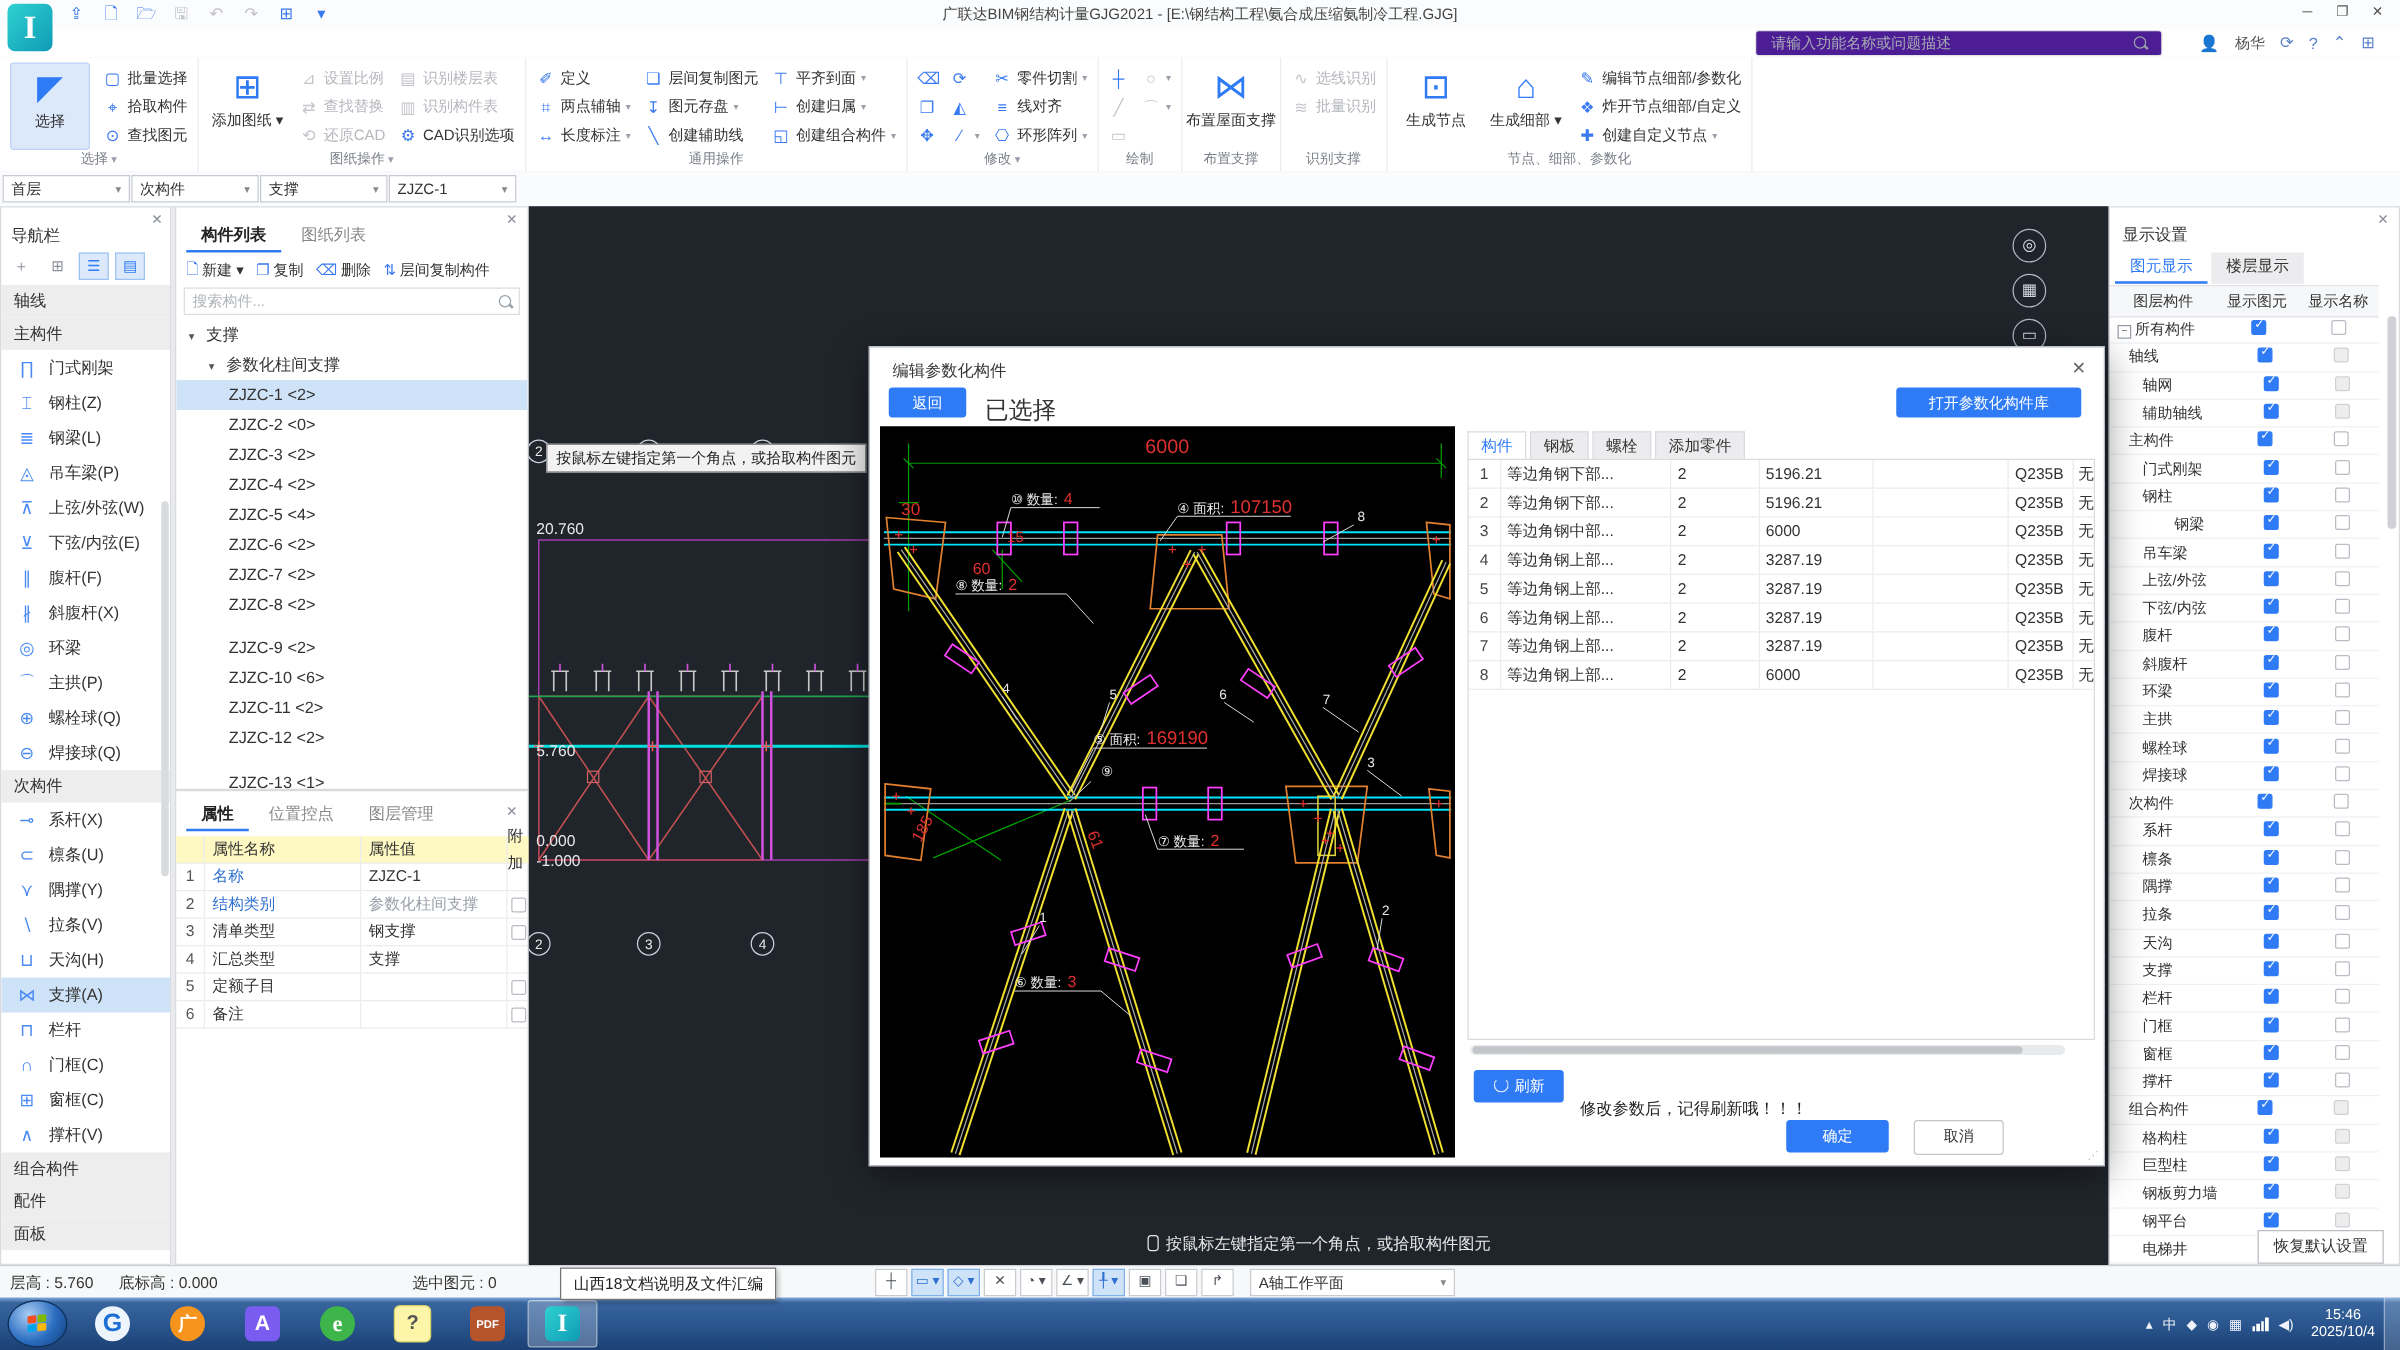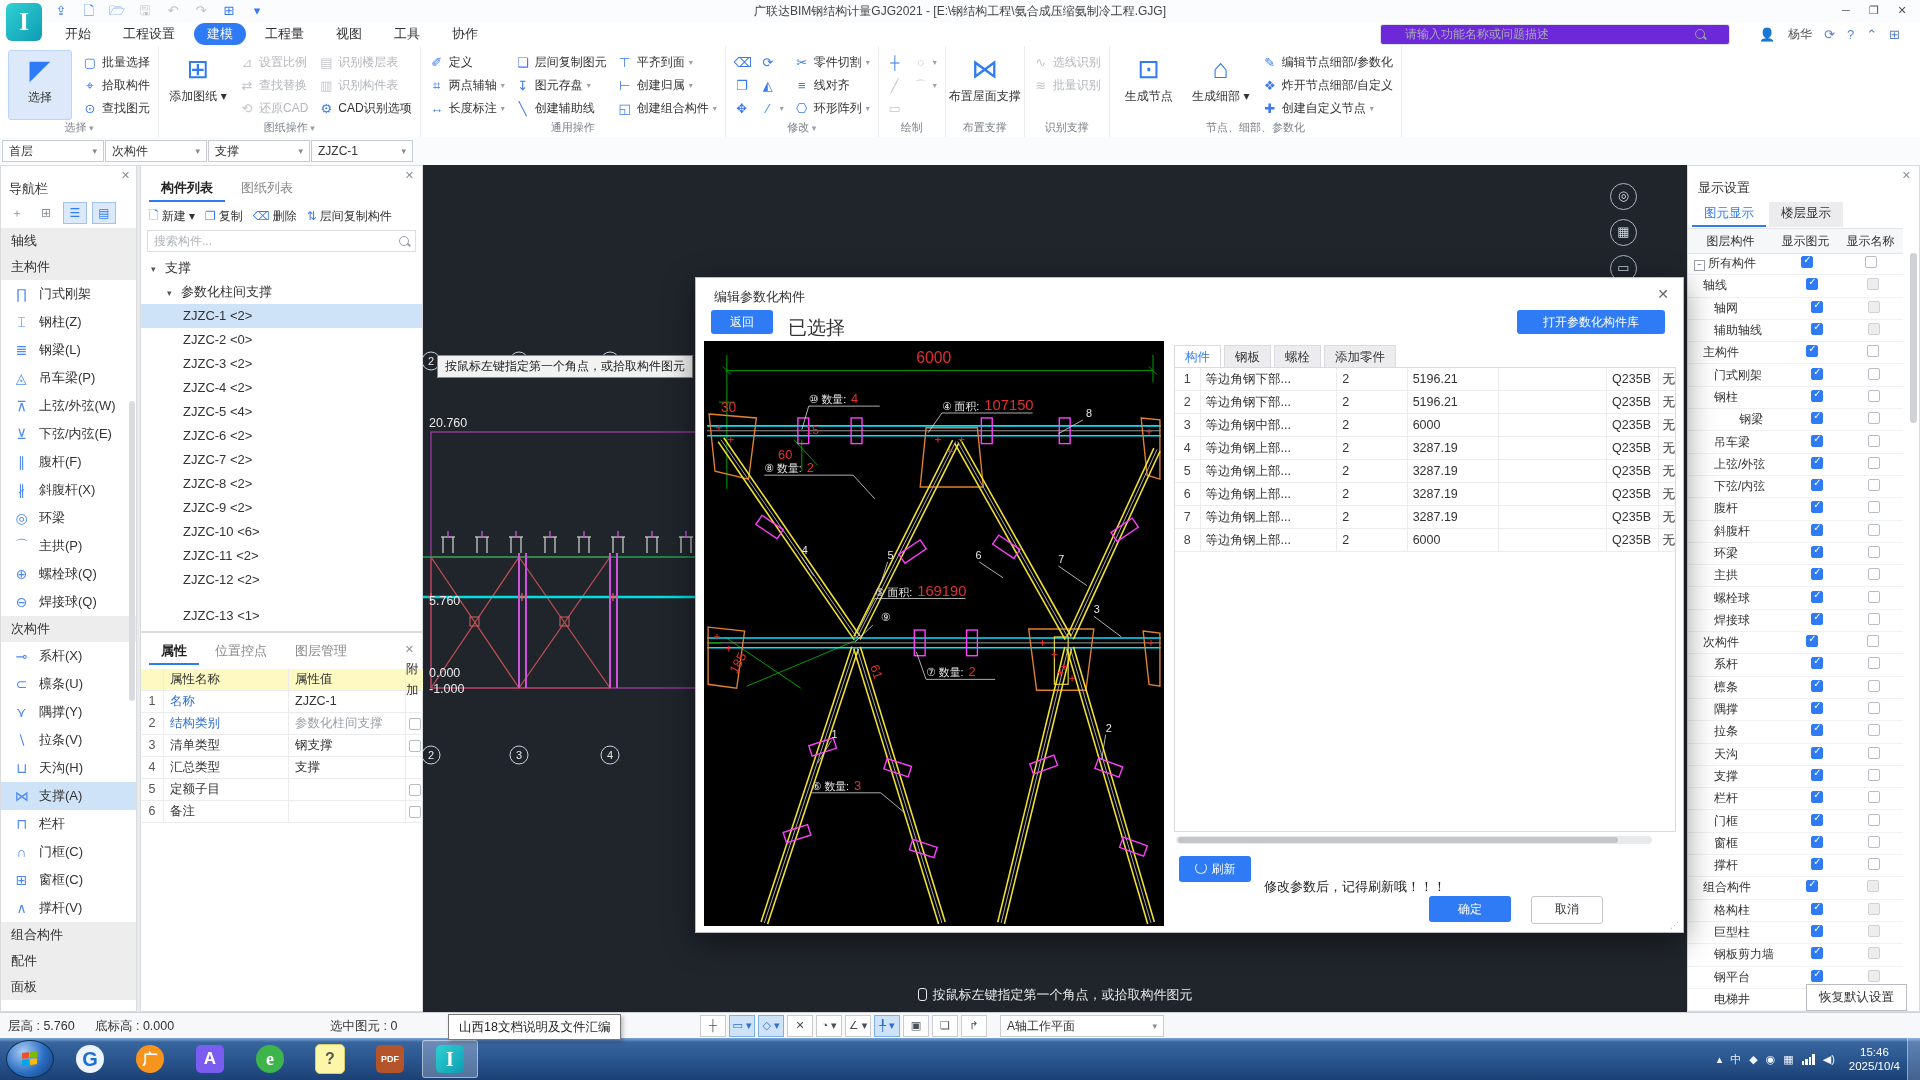--- a/index.html
+++ b/index.html
@@ -14,22 +14,22 @@
   #quick-icons .qi{width:18px;height:18px;text-align:center;line-height:18px;font-size:13px;color:#3a7af0;}
   #quick-icons .qi.dis{color:#c2c2c6;}
   #win-title{position:absolute;left:0;right:0;top:0;height:22px;text-align:center;line-height:22px;font-size:12px;color:#444;}
   #win-controls{position:absolute;right:4px;top:0;display:flex;z-index:6;}
   #win-controls .wc{width:28px;height:20px;text-align:center;line-height:20px;color:#555;font-size:11px;}
   
   #menurow{position:absolute;left:0;top:22px;width:1920px;height:24px;background:#fff;}
   #menu-tabs{position:absolute;left:52px;top:0;display:flex;gap:6px;height:24px;align-items:center;}
   #menu-tabs .mtab{padding:2px 13px;font-size:13px;color:#333;border-radius:11px;}
   #menu-tabs .mtab.active{background:#2f7bf5;color:#fff;}
-  #top-search{position:absolute;right:190px;top:2px;width:300px;height:19px;background:#6d28d9;border:1px solid #e3e4e8;
-     border-radius:3px;color:#a7abb3;font-size:12px;line-height:19px;padding:0 24px;}
+  #top-search{position:absolute;right:190px;top:2px;width:300px;height:19px;background:#4c1d95;border:1px solid #e3e4e8;
+     border-radius:3px;color:#a7abb3;font-size:12px;line-height:19px;padding:0 12px;}
   #top-search .lens{float: right;margin-top:4px;}
   .lens{display:inline-block;width:8px;height:8px;border:1.4px solid #9aa0aa;border-radius:50%;position:relative;}
   .lens:after{content:"";position:absolute;left:7px;top:7px;width:4px;height:1.5px;background:#9aa0aa;transform:rotate(45deg);}
   #top-user{position:absolute;right:20px;top:2px;display:flex;gap:12px;align-items:center;height:20px;color:#555;}
   #top-user .u-ic{font-size:13px;color:#5b81c9;}
   
   #ribbon{position:absolute;left:0;top:46px;width:1920px;height:91px;background:#fff;border-bottom:1px solid #dcdee2;display:flex;}
   .rib-group{display:flex;flex-direction:column;border-right:1px solid #ebecef;}
   .rib-content{flex:1;display:flex;padding:4px 8px 0 8px;gap:10px;}
   .rib-glabel{height:17px;text-align:center;font-size:11px;color:#7a7f88;line-height:15px;}
@@ -209,29 +209,20 @@
       </div>
     <div id="win-title">广联达BIM钢结构计量GJG2021 - [E:\钢结构工程\氨合成压缩氨制冷工程.GJG]</div>
     <div id="win-controls">
         <span class="wc">─</span>
         <span class="wc">❐</span>
         <span class="wc">✕</span>
       </div>
   </div>
 
   <div id="menurow">
-    <div id="menu-tabs">
-        <div class="mtab">开始</div>
-        <div class="mtab">工程设置</div>
-        <div class="mtab active">建模</div>
-        <div class="mtab">工程量</div>
-        <div class="mtab">视图</div>
-        <div class="mtab">工具</div>
-        <div class="mtab">协作</div>
-      </div>
     <div id="top-search">
       <span>请输入功能名称或问题描述</span>
       <span class="lens"></span>
     </div>
     <div id="top-user">
       <span class="u-ic">👤</span>
       <span>杨华</span>
       <span class="u-ic">⟳</span>
       <span class="u-ic">?</span>
       <span class="u-ic">⌃</span>
@@ -624,21 +615,21 @@
         <div class="trow" style="padding-left: 10px;"><span class="tcar">▾</span><span>支撑</span></div>
         <div class="trow" style="padding-left: 26px;"><span class="tcar">▾</span><span>参数化柱间支撑</span></div>
         <div class="trow sel" style="padding-left: 42px;"><span>ZJZC-1 &lt;2&gt;</span></div>
         <div class="trow" style="padding-left: 42px;"><span>ZJZC-2 &lt;0&gt;</span></div>
         <div class="trow" style="padding-left: 42px;"><span>ZJZC-3 &lt;2&gt;</span></div>
         <div class="trow" style="padding-left: 42px;"><span>ZJZC-4 &lt;2&gt;</span></div>
         <div class="trow" style="padding-left: 42px;"><span>ZJZC-5 &lt;4&gt;</span></div>
         <div class="trow" style="padding-left: 42px;"><span>ZJZC-6 &lt;2&gt;</span></div>
         <div class="trow" style="padding-left: 42px;"><span>ZJZC-7 &lt;2&gt;</span></div>
         <div class="trow" style="padding-left: 42px;"><span>ZJZC-8 &lt;2&gt;</span></div>
-        <div class="trow" style="padding-left: 42px;"><span>ZJZC-9 &lt;2&gt;</span></div>
+        <div class="trow" style="padding-left: 42px; margin-top: 10px;"><span>ZJZC-9 &lt;2&gt;</span></div>
         <div class="trow" style="padding-left: 42px;"><span>ZJZC-10 &lt;6&gt;</span></div>
         <div class="trow" style="padding-left: 42px;"><span>ZJZC-11 &lt;2&gt;</span></div>
         <div class="trow" style="padding-left: 42px;"><span>ZJZC-12 &lt;2&gt;</span></div>
         <div class="trow" style="padding-left: 42px; margin-top: 12px;"><span>ZJZC-13 &lt;1&gt;</span></div>
         <div class="trow" style="padding-left: 42px;"><span>ZJZC-14 &lt;5&gt;</span></div>
       </div>
   </div>
 
   <div id="props" class="panel">
     <span class="closex" style="right:8px;top:10px;">✕</span>

